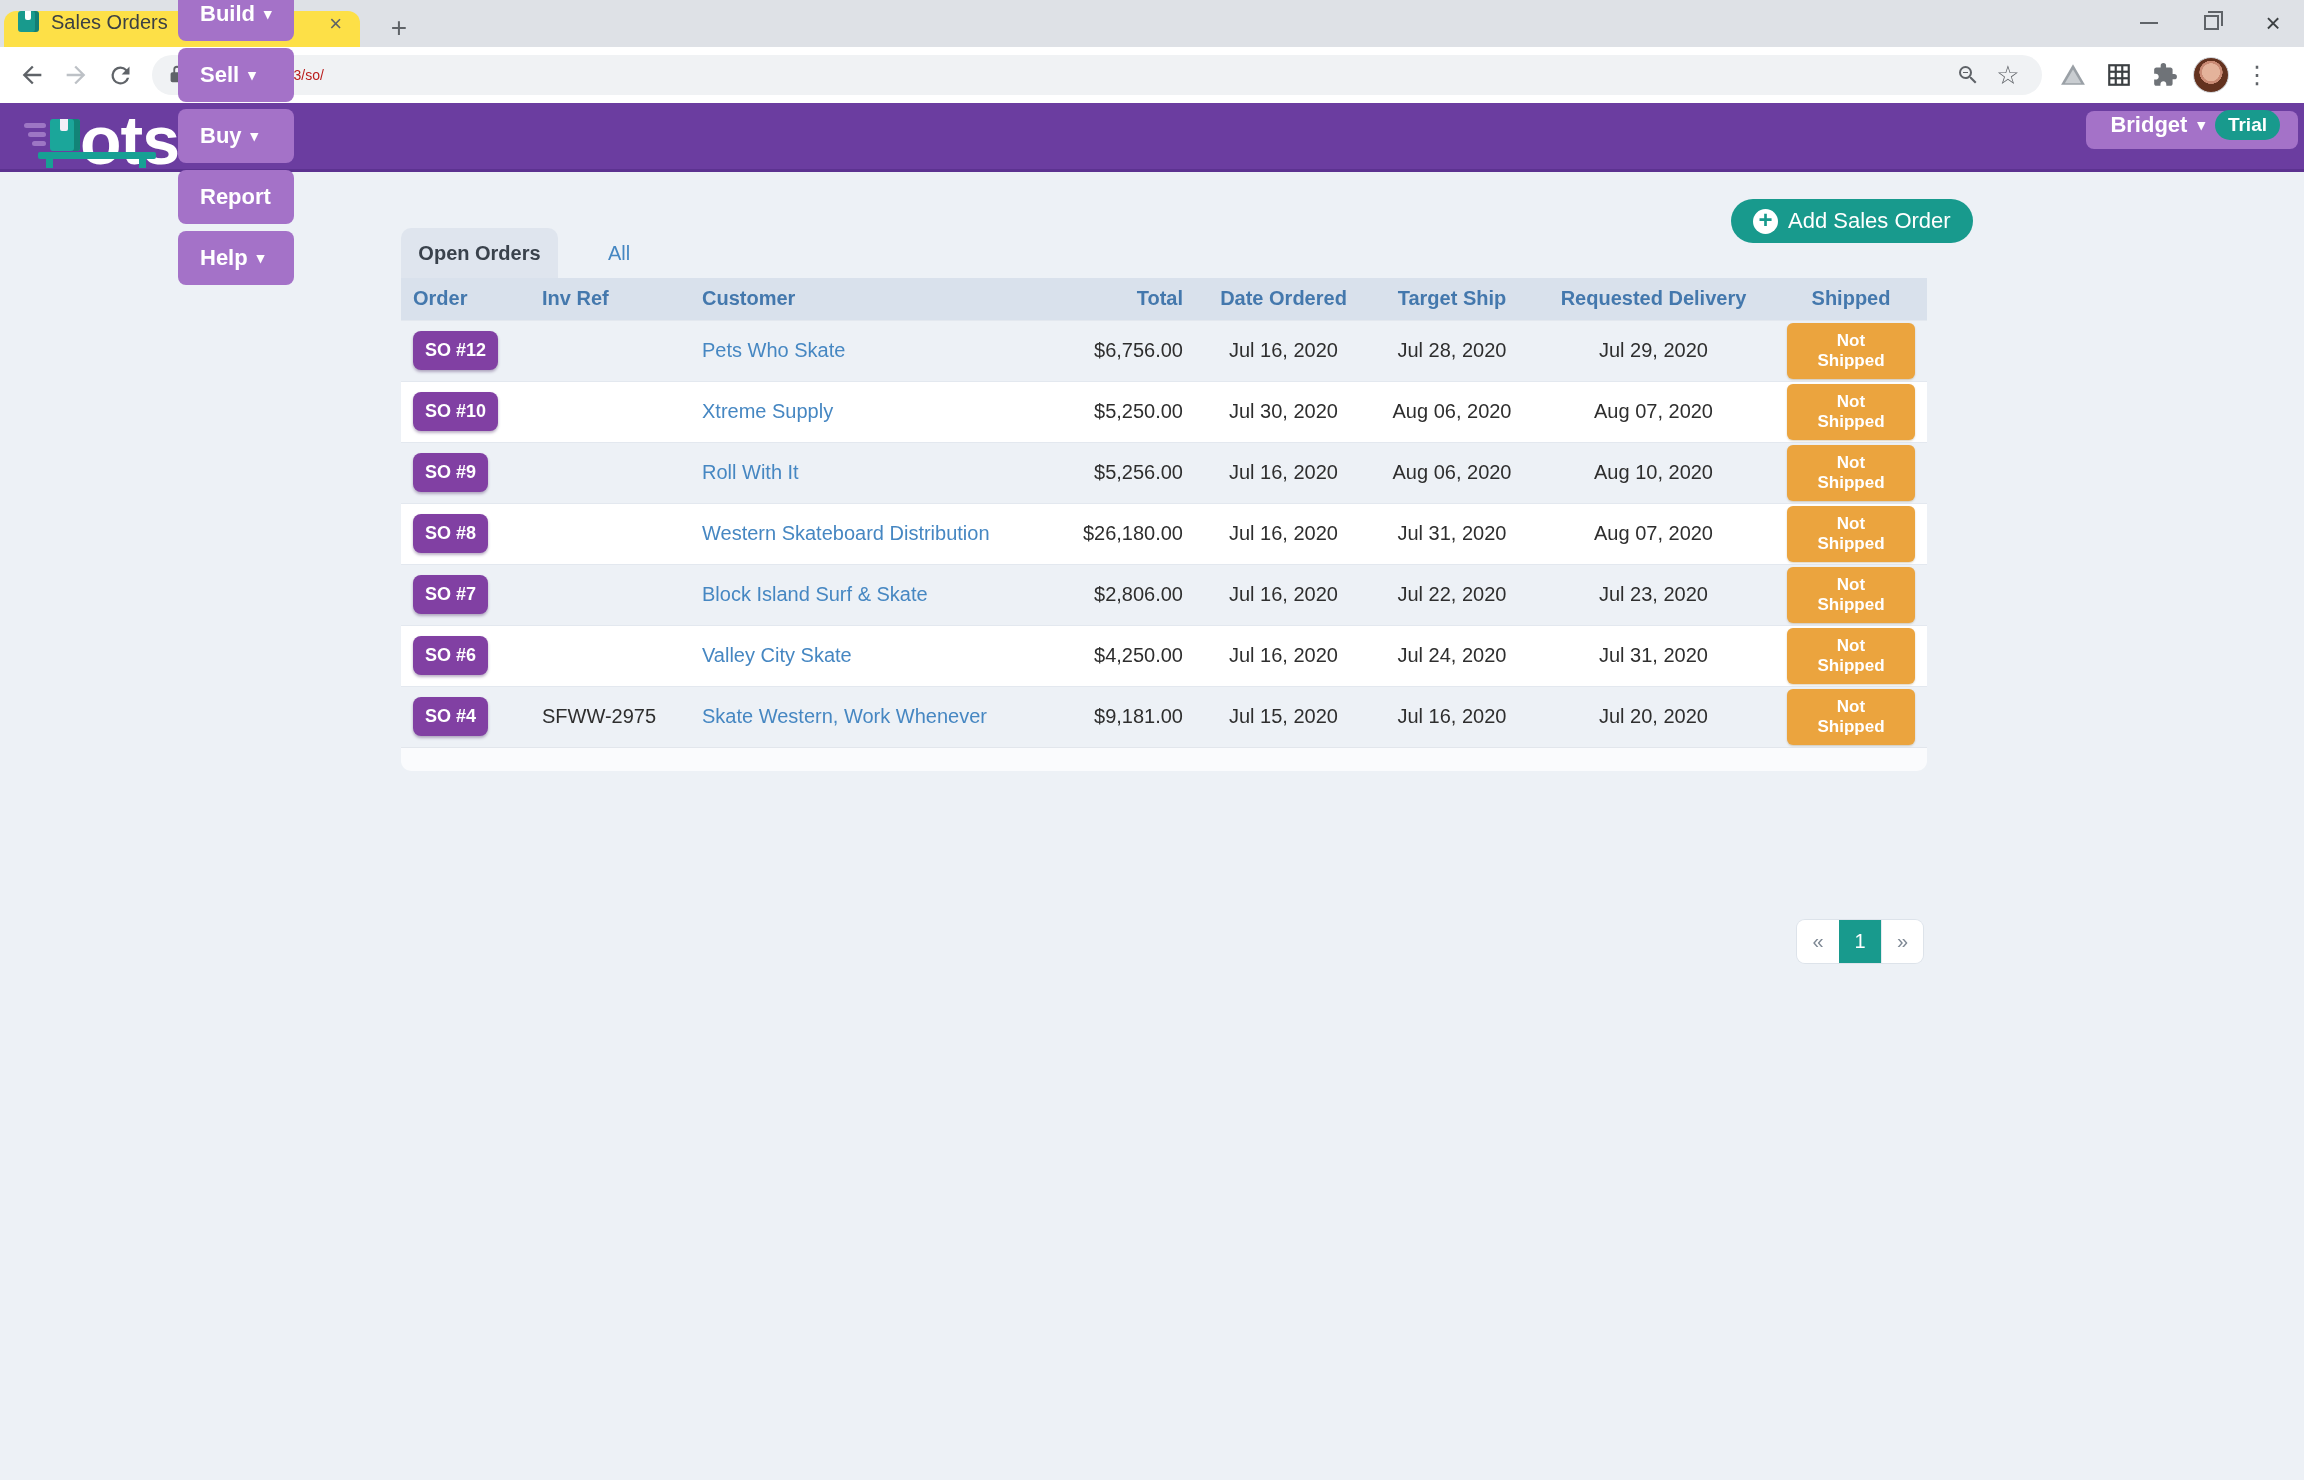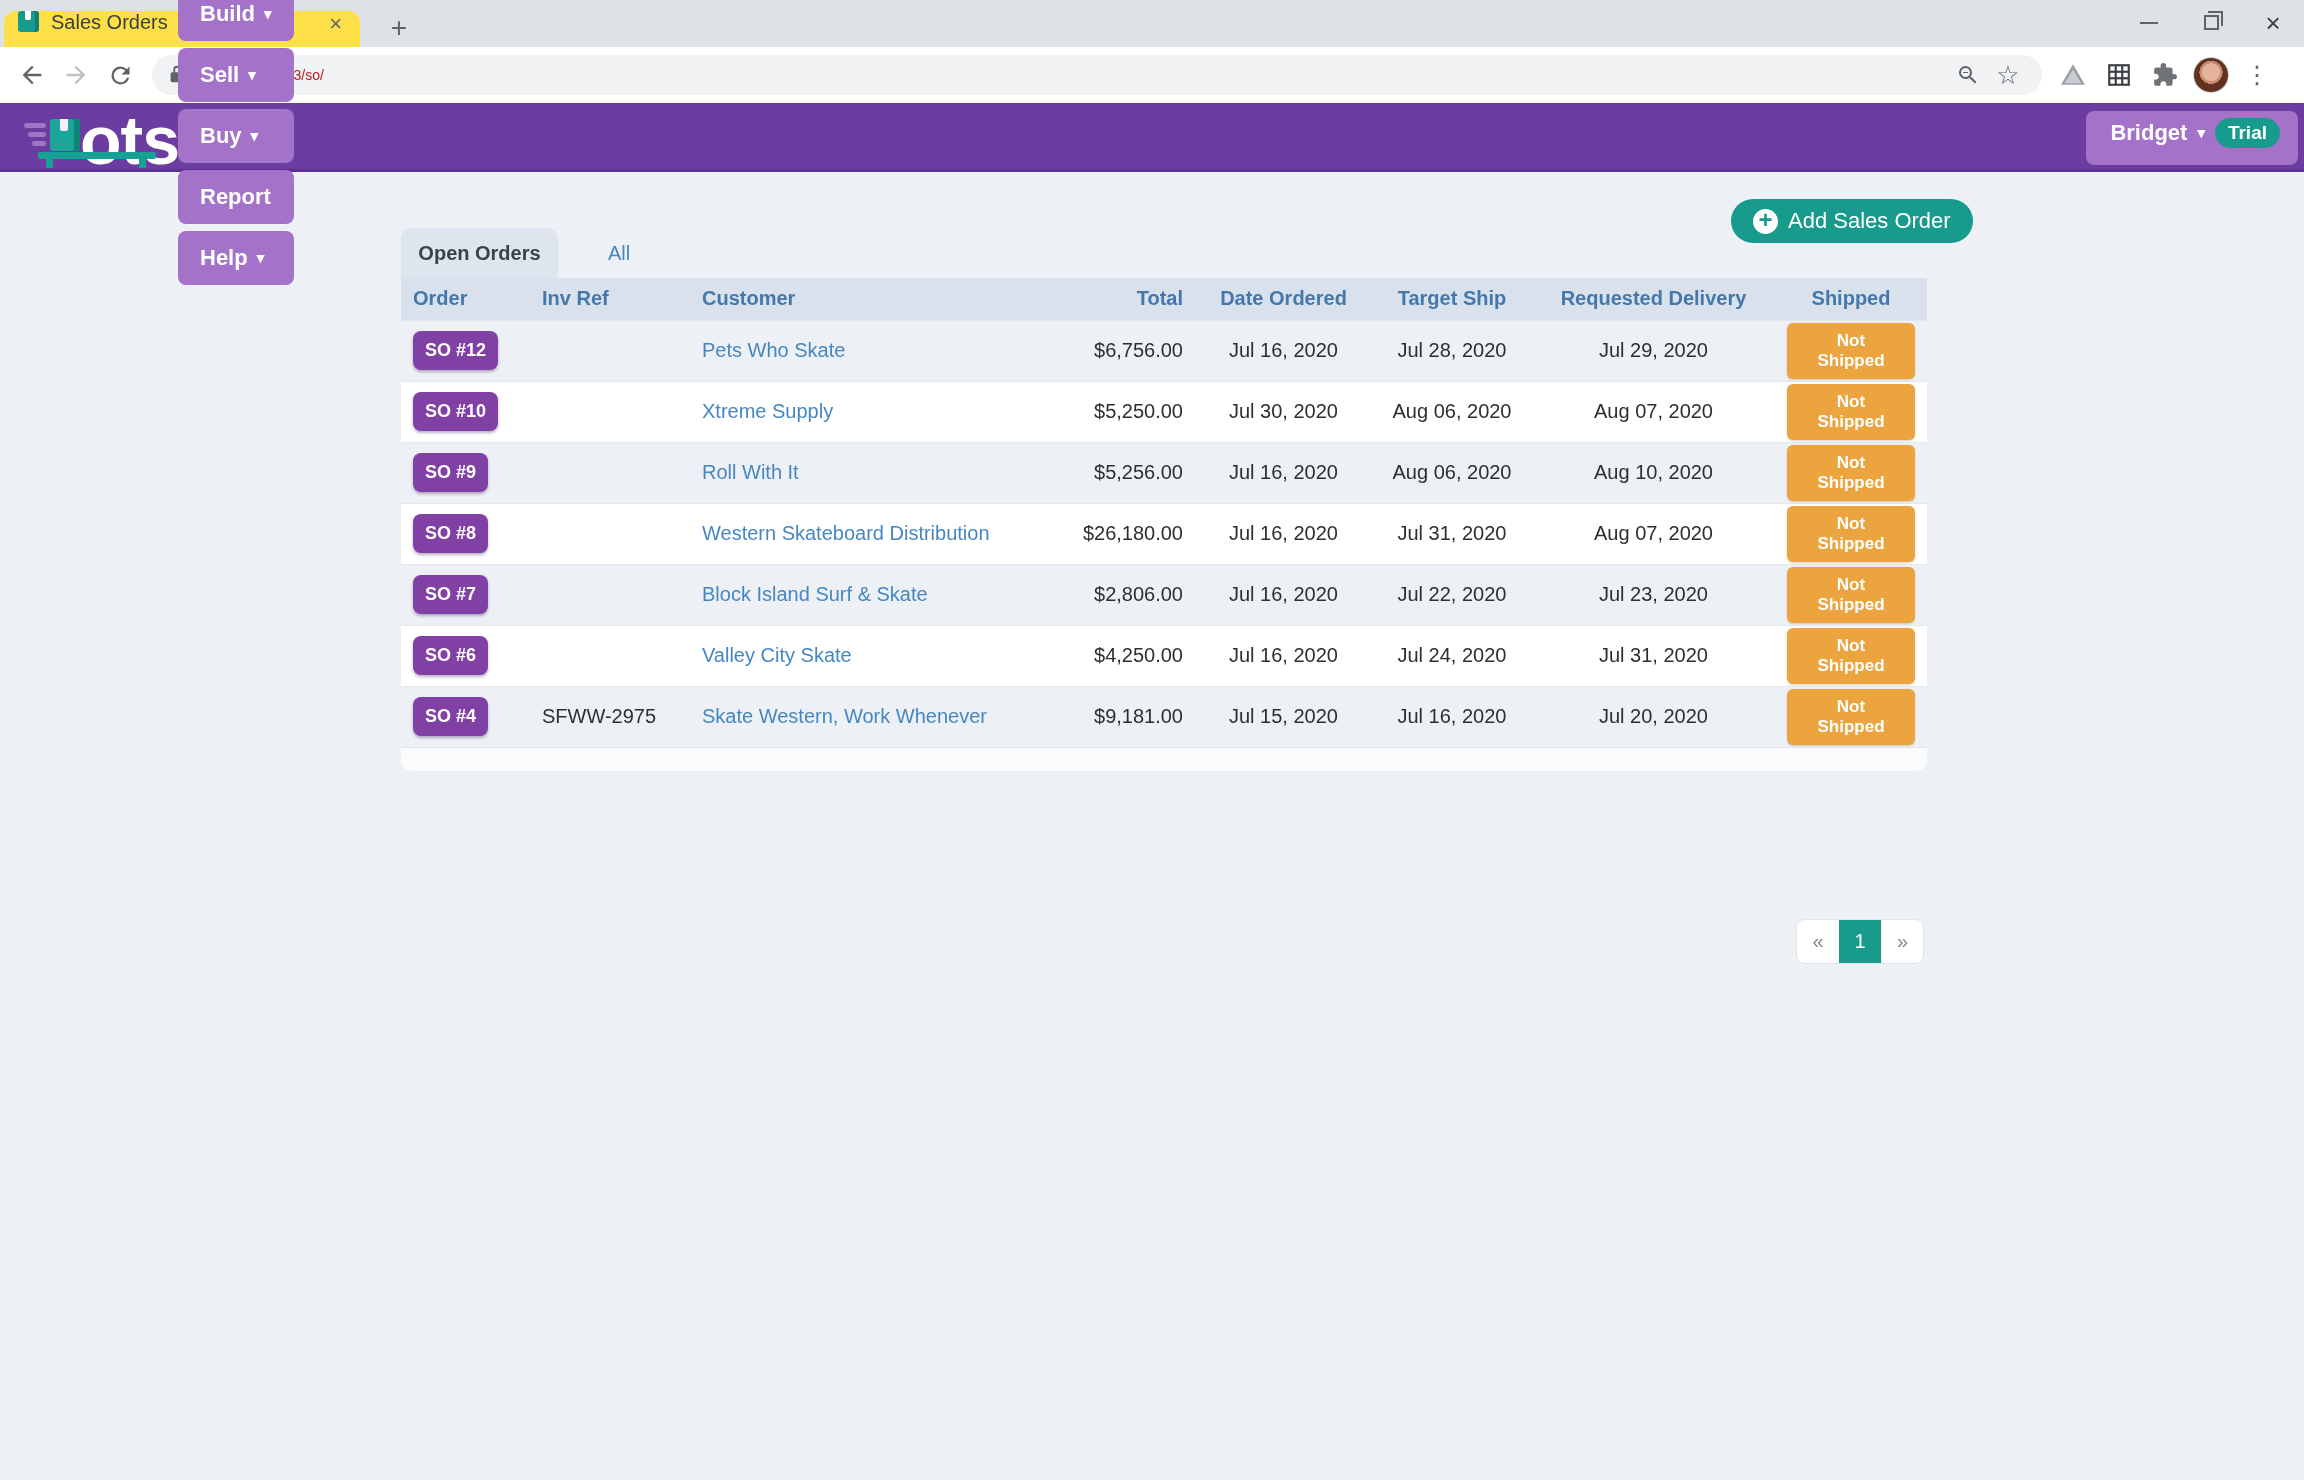--- a/index.html
+++ b/index.html
@@ -63,21 +63,21 @@
   .logo-shelf { position:absolute; left:14px; top:47px; width:118px; height:7px;
     background:#17a094; border-radius:2px; }
   .logo-shelf::before,.logo-shelf::after { content:""; position:absolute; top:7px; width:7px;
     height:9px; background:#17a094; }
   .logo-shelf::before { left:8px; } .logo-shelf::after { right:10px; }
   .menu { display:flex; margin-left:24px; gap:7px;flex-direction:column; }
   .nav-btn { height:54px; padding:0 22px; background:var(--nav_btn,#a472c8); border:none;
     border-radius:8px; color:#fff; font-size:22px; font-weight:bold;
     font-family:"Liberation Sans",sans-serif; display:flex; align-items:center; gap:9px; cursor:pointer; }
   .caret { font-size:15px; }
-  .user-btn { position:absolute; right:6px; top:8px; height:54px; padding:0 18px 11px 24px;
+  .user-btn { position:absolute; right:6px; top:8px; height:38px; padding:0 18px 11px 24px;
     background:var(--nav_btn,#a472c8); border-radius:8px; color:#fff; font-size:22px;
     font-weight:bold; display:flex; align-items:center; gap:10px; cursor:pointer; }
   .trial { background:var(--accent,#189a8d); border-radius:15px; padding:4px 13px;
     font-size:19px; font-weight:bold; color:#fff; }
 
   
   .add-btn { position:absolute; left:1731px; top:199px; height:44px; padding:0 22px;
     background:var(--accent,#189a8d); border:none; border-radius:22px; color:#fff;
     font-size:22px; font-family:"Liberation Sans",sans-serif; display:flex; align-items:center;
     gap:10px; cursor:pointer; }

